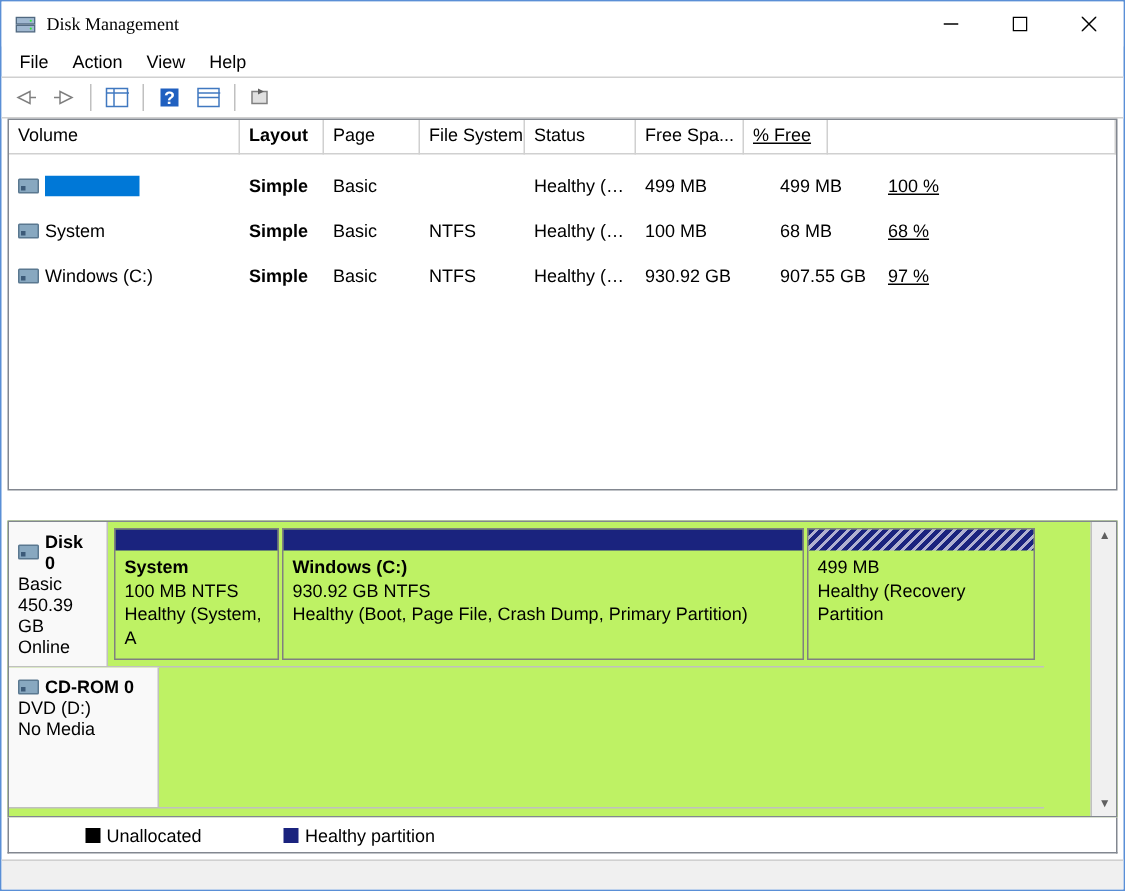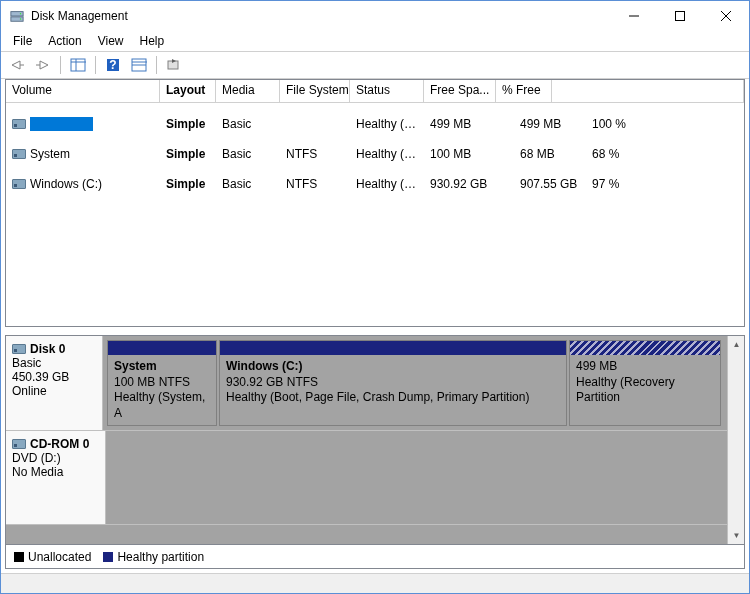--- a/index.html
+++ b/index.html
@@ -1,20 +1,20 @@
 <!DOCTYPE html>
 <html><head>
   <meta charset="utf-8">
   <style>
     * { margin: 0; padding: 0; box-sizing: border-box; font-family: "Segoe UI", Tahoma, sans-serif; font-size: 12px; }
     body { width: 750px; height: 594px; border: 1px solid #5a8fd6; background: #fff; display: flex; flex-direction: column; }
     
     .titlebar { height: 30px; display: flex; align-items: center; padding: 0 0 0 8px; background: #fff; }
     .titlebar-icon { width: 16px; height: 16px; margin-right: 6px; display:flex; align-items:center; justify-content:center; }
-    .titlebar-title { flex: 1; }
+    .titlebar-title { flex: 1; font-family: Liberation Serif, serif; }
     .win-controls { display: flex; height: 100%; }
     .win-btn { width: 46px; display: flex; align-items: center; justify-content: center; cursor: default; }
     
     .menubar { height: 20px; display: flex; align-items: center; padding: 0 4px; gap: 0; }
     .menu-item { padding: 2px 8px; cursor: default; }
     
     .toolbar { height: 28px; border-top: 1px solid #d0d0d0; border-bottom: 1px solid #d0d0d0; display: flex; align-items: center; padding: 0 4px; gap: 2px; background: #fff; }
     .tool-btn { width: 24px; height: 22px; display: flex; align-items: center; justify-content: center; border: 1px solid transparent; }
     .tool-sep { width: 1px; height: 18px; background: #c0c0c0; margin: 0 3px; }
     
@@ -24,39 +24,39 @@
     .headers { display: flex; height: 23px; background: #fff; }
     .col-header { border-right: 1px solid #d0d0d0; border-bottom: 1px solid #d0d0d0; padding: 3px 6px; overflow: hidden; white-space: nowrap; cursor: default; background:#fff; }
     .rows { flex: 1; overflow: auto; }
     .row { display: flex; height: 18px; align-items: center; margin-top: 12px; }
     .cell { padding: 0 6px; overflow: hidden; white-space: nowrap; text-overflow: ellipsis; }
     .volume-cell { display: flex; align-items: center; gap: 4px; }
     .drive-glyph { width:14px; height:10px; background:#88a8c0; border:1px solid #5a7890; border-radius:1px; position:relative; flex-shrink:0;}
     .drive-glyph::after{content:"";position:absolute;bottom:1px;left:1px;width:3px;height:3px;background:#3c5a78;}
     .volume-name.selected { background: #0078d7; color: #fff; padding: 0 30px 0 0; }
     
-    .w-vol{width:154px;} .w-lay{width:56px;font-weight:bold;} .w-type{width:64px;} .w-fs{width:70px;} .w-stat{width:74px;} .w-cap{width:90px;} .w-free{width:72px;} .w-pct{width:56px;} .w-end{flex:1;}
-    
-    .graphical { flex: 1; border: 1px solid #828790; margin-top: 8px; background: #a3a3a3; display: flex; min-height: 0; }
+    .w-vol{width:154px;} .w-lay{width:56px;font-weight:bold;} .w-type{width:64px;} .w-fs{width:70px;} .w-stat{width:74px;} .w-cap{width:90px;} .w-free{width:72px;} .w-pct{width:56px;text-decoration:underline;} .w-end{flex:1;}
+    
+    .graphical { flex: 1; border: 1px solid #828790; margin-top: 20px; background: #bef264; display: flex; min-height: 0; gap: 31px; }
     .graphical-body { flex:1; overflow:auto; }
     .disk-row { display: flex; border-bottom: 1px solid #c0c0c0; min-height: 94px; }
     .disk-info { width: 100px; border-right: 1px solid #c0c0c0; padding: 6px 6px; background:#f9f9f9; }
     .disk-info .disk-title { font-weight: bold; display:flex; align-items:center; gap:4px;}
     .disk-parts { flex: 1; display: flex; padding: 4px; gap: 0; }
     .part { border: 1px solid #808080; display: flex; flex-direction: column; margin-right:2px; }
     .part-head { height: 14px; background: #1a237e; }
     .part-head.hatched { background: repeating-linear-gradient(135deg,#1a237e,#1a237e 3px,#b0b0d0 3px,#b0b0d0 5px); }
     .part-body { padding: 4px 6px; font-size: 12px; line-height: 1.3; overflow:hidden; }
     .part-body b { font-weight: bold; }
     .scroll-edge { width:17px; background:#f0f0f0; border-left:1px solid #c0c0c0; position:relative;}
     .scroll-up,.scroll-down{position:absolute;left:0;width:17px;height:17px;display:flex;align-items:center;justify-content:center;font-size:8px;color:#606060;}
     .scroll-up{top:0;} .scroll-down{bottom:0;}
     
     .legend { height: 24px; border: 1px solid #828790; border-top:none; display:flex; align-items:center; padding: 0 8px; gap: 12px; background:#fff; }
-    .legend-item { display:flex; align-items:center; gap:4px; }
+    .legend-item { display:flex; align-items:center; gap:4px;margin-left:43px; }
     .swatch { width:10px; height:10px; }
     .swatch.unalloc { background:#000; }
     .swatch.primary { background:#1a237e; }
     
     .statusbar { height: 20px; border-top: 1px solid #d0d0d0; background:#f0f0f0; }
     
     svg { display:block; }
   </style>
 </head>
 <body>
@@ -141,21 +141,21 @@
       </svg>
     </div>
 </div>
 
 <div class="content">
 
   <div class="volume-list">
     <div class="headers">
       <div class="col-header w-vol">Volume</div>
       <div class="col-header w-lay">Layout</div>
-      <div class="col-header w-type">Media</div>
+      <div class="col-header w-type">Page</div>
       <div class="col-header w-fs">File System</div>
       <div class="col-header w-stat">Status</div>
       <div class="col-header w-free">Free Spa...</div>
       <div class="col-header w-pct">% Free</div>
       <div class="col-header w-end"></div>
     </div>
     <div class="rows" id="volume-rows">
         <div class="row">
           <div class="cell w-vol volume-cell">
             <span class="drive-glyph"></span>

